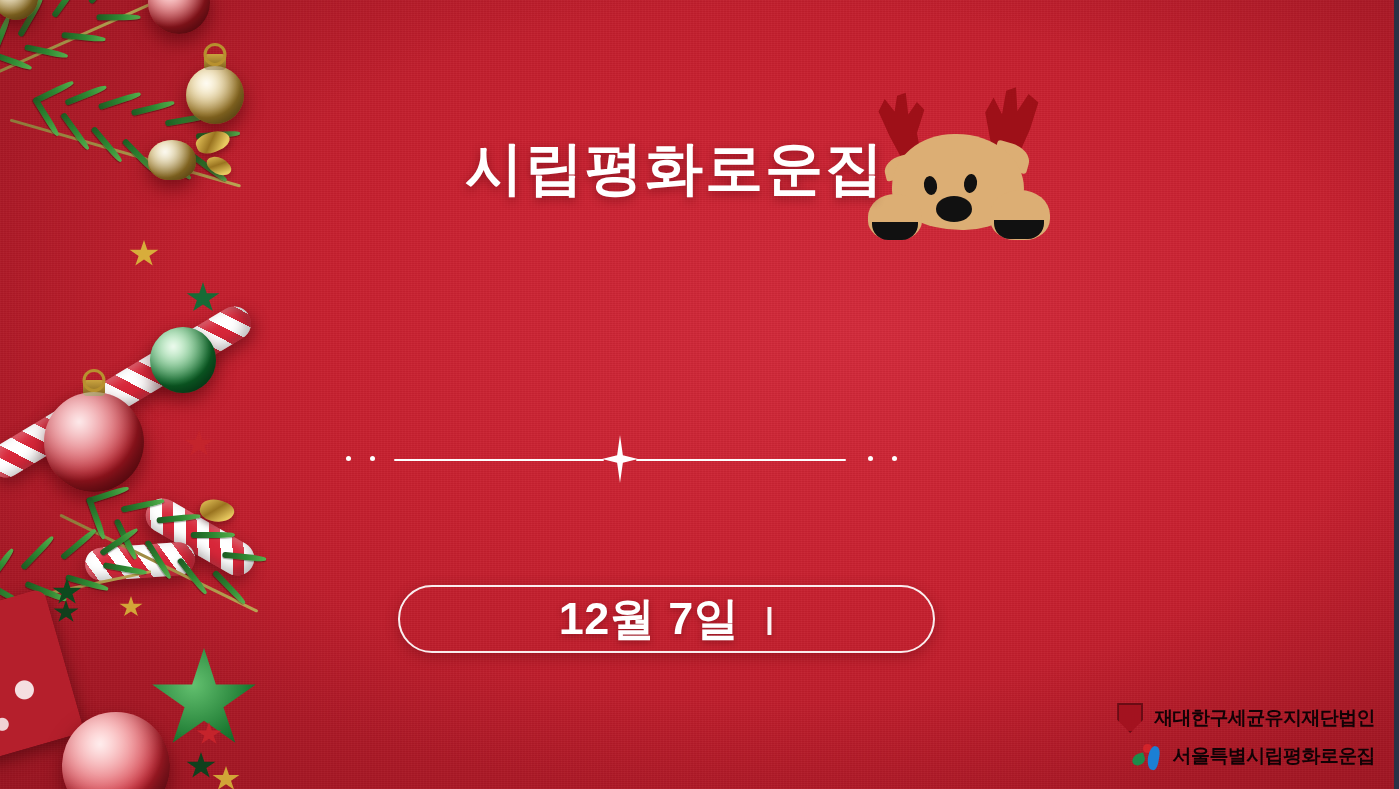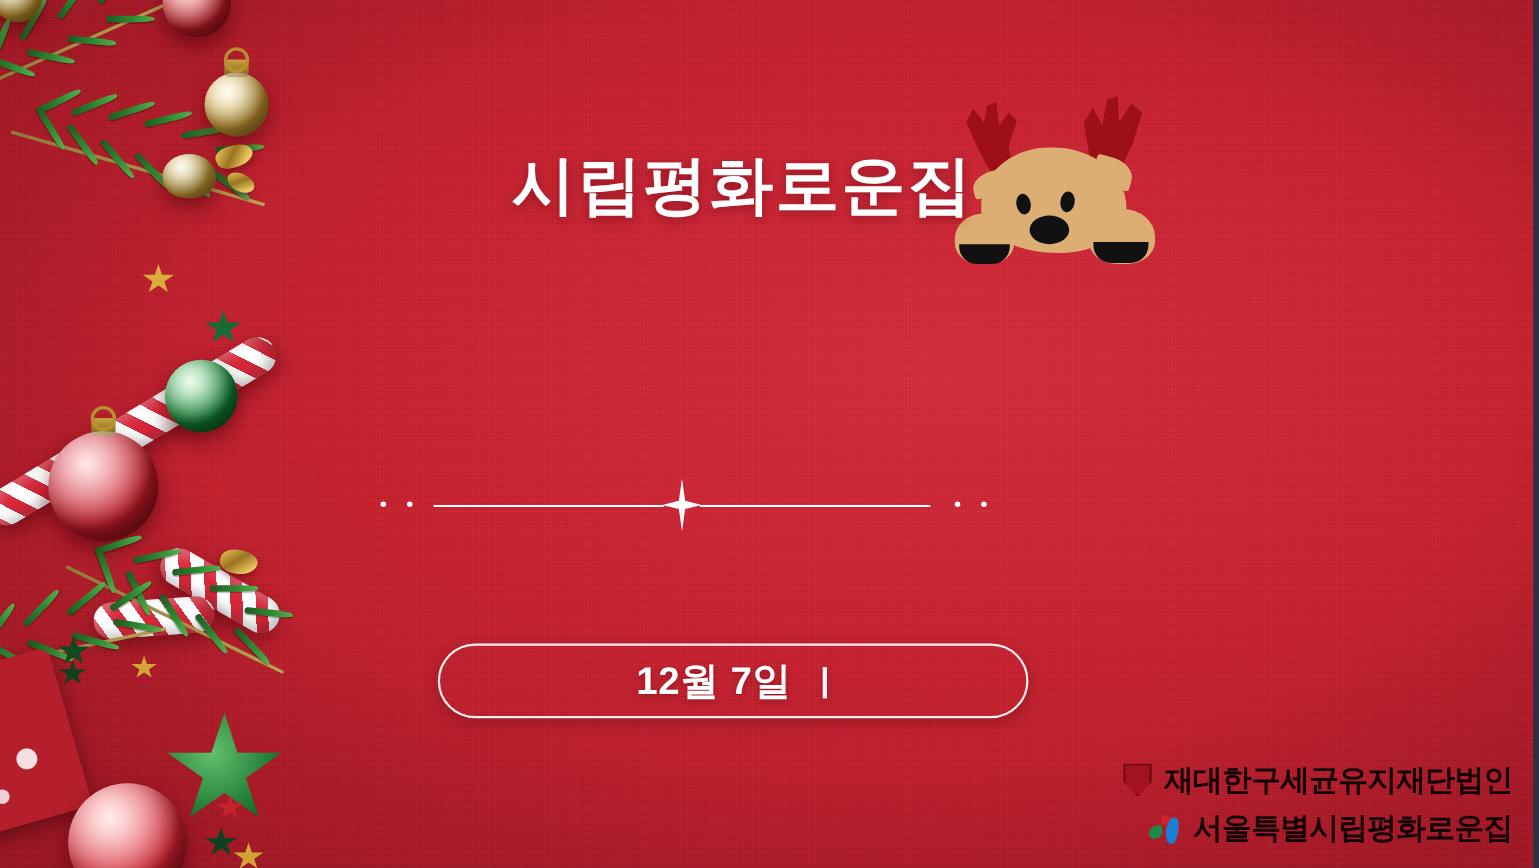--- a/index.html
+++ b/index.html
@@ -89,29 +89,29 @@
     font-size:78px; font-weight:400; color:#fff; letter-spacing:1px; text-align:center;
     text-shadow:0 5px 14px rgba(70,0,10,.5);
   }
 
   .pill{
     position:absolute; left:398px; top:585px; width:537px; height:68px;
     border:2px solid rgba(255,255,255,.92); border-radius:38px;
     display:flex; align-items:center; justify-content:center; gap:26px;
     box-shadow:0 4px 14px rgba(70,0,10,.30);
   }
-  .pill span{ color:#fff; font-size:35px; font-weight:700; letter-spacing:.5px; white-space:nowrap;
+  .pill span{ color:#fff; font-size:45px; font-weight:700; letter-spacing:.5px; white-space:nowrap;
     font-stretch:condensed; text-shadow:0 2px 6px rgba(70,0,10,.35); }
   .pill .sep{ font-size:30px; font-weight:700; opacity:.95; }
 
   
   .footer{ position:absolute; right:24px; bottom:18px; z-index:7;
     display:flex; flex-direction:column; gap:8px; align-items:flex-end; }
   .frow{ display:flex; align-items:center; gap:11px; }
-  .frow .txt{ color:#120205; font-size:27px; font-weight:700; letter-spacing:-.6px;
+  .frow .txt{ color:#120205; font-size:19px; font-weight:700; letter-spacing:-.6px;
     font-stretch:condensed; white-space:nowrap; }
   .shield{ width:26px; height:30px; background:#a3121f;
     clip-path:polygon(0% 0%,100% 0%,100% 56%,50% 100%,0% 56%);
     box-shadow:inset 0 0 0 2px rgba(0,0,0,.35); }
   .seoulmark{ position:relative; width:30px; height:30px; }
   .seoulmark .g{ position:absolute; left:0; top:13px; width:13px; height:11px; background:#1d8a4a;
     border-radius:60% 10% 50% 40%; transform:rotate(-18deg); }
   .seoulmark .r{ position:absolute; left:11px; top:3px; width:9px; height:9px; background:#d2232a; border-radius:50%; }
   .seoulmark .b{ position:absolute; left:16px; top:5px; width:11px; height:24px; background:#1b7fd4;
     border-radius:55% 45% 40% 60%; transform:rotate(10deg); }

